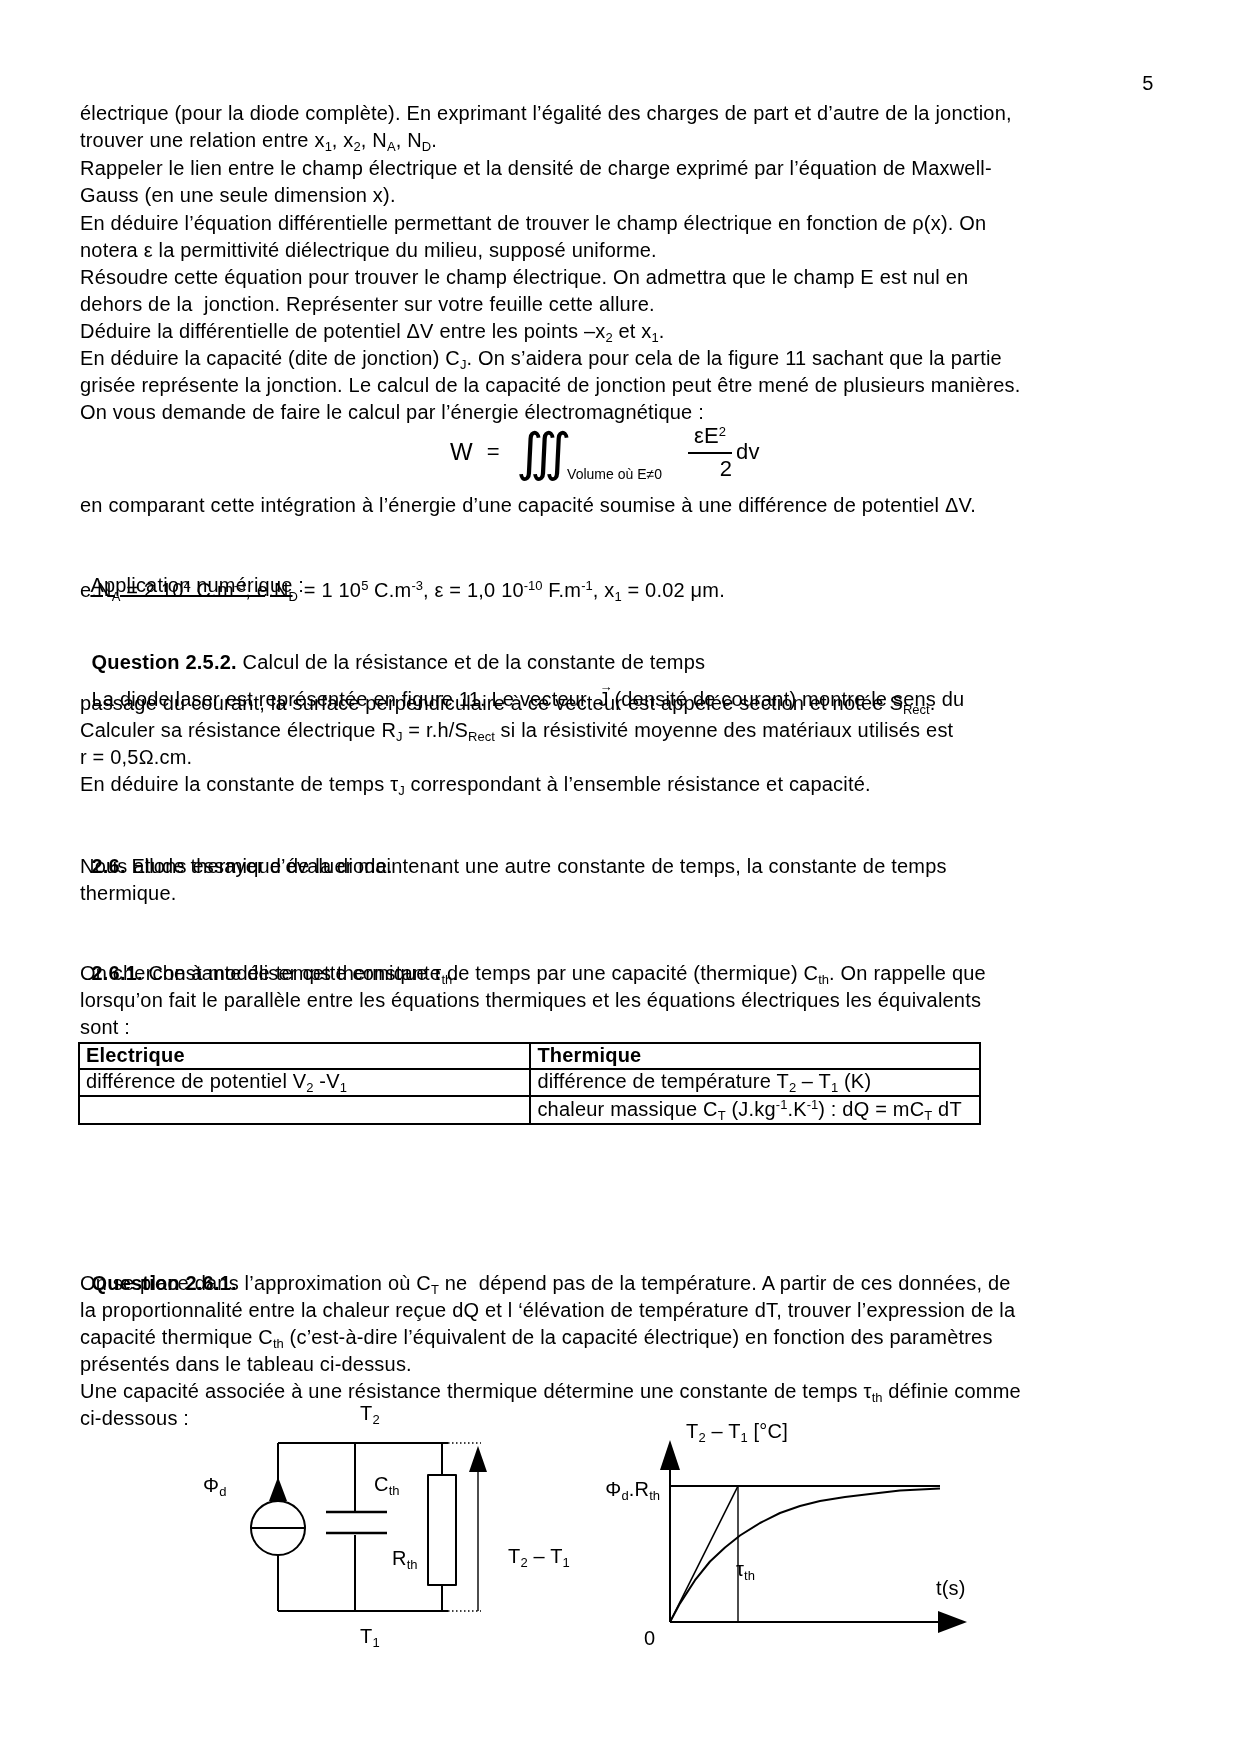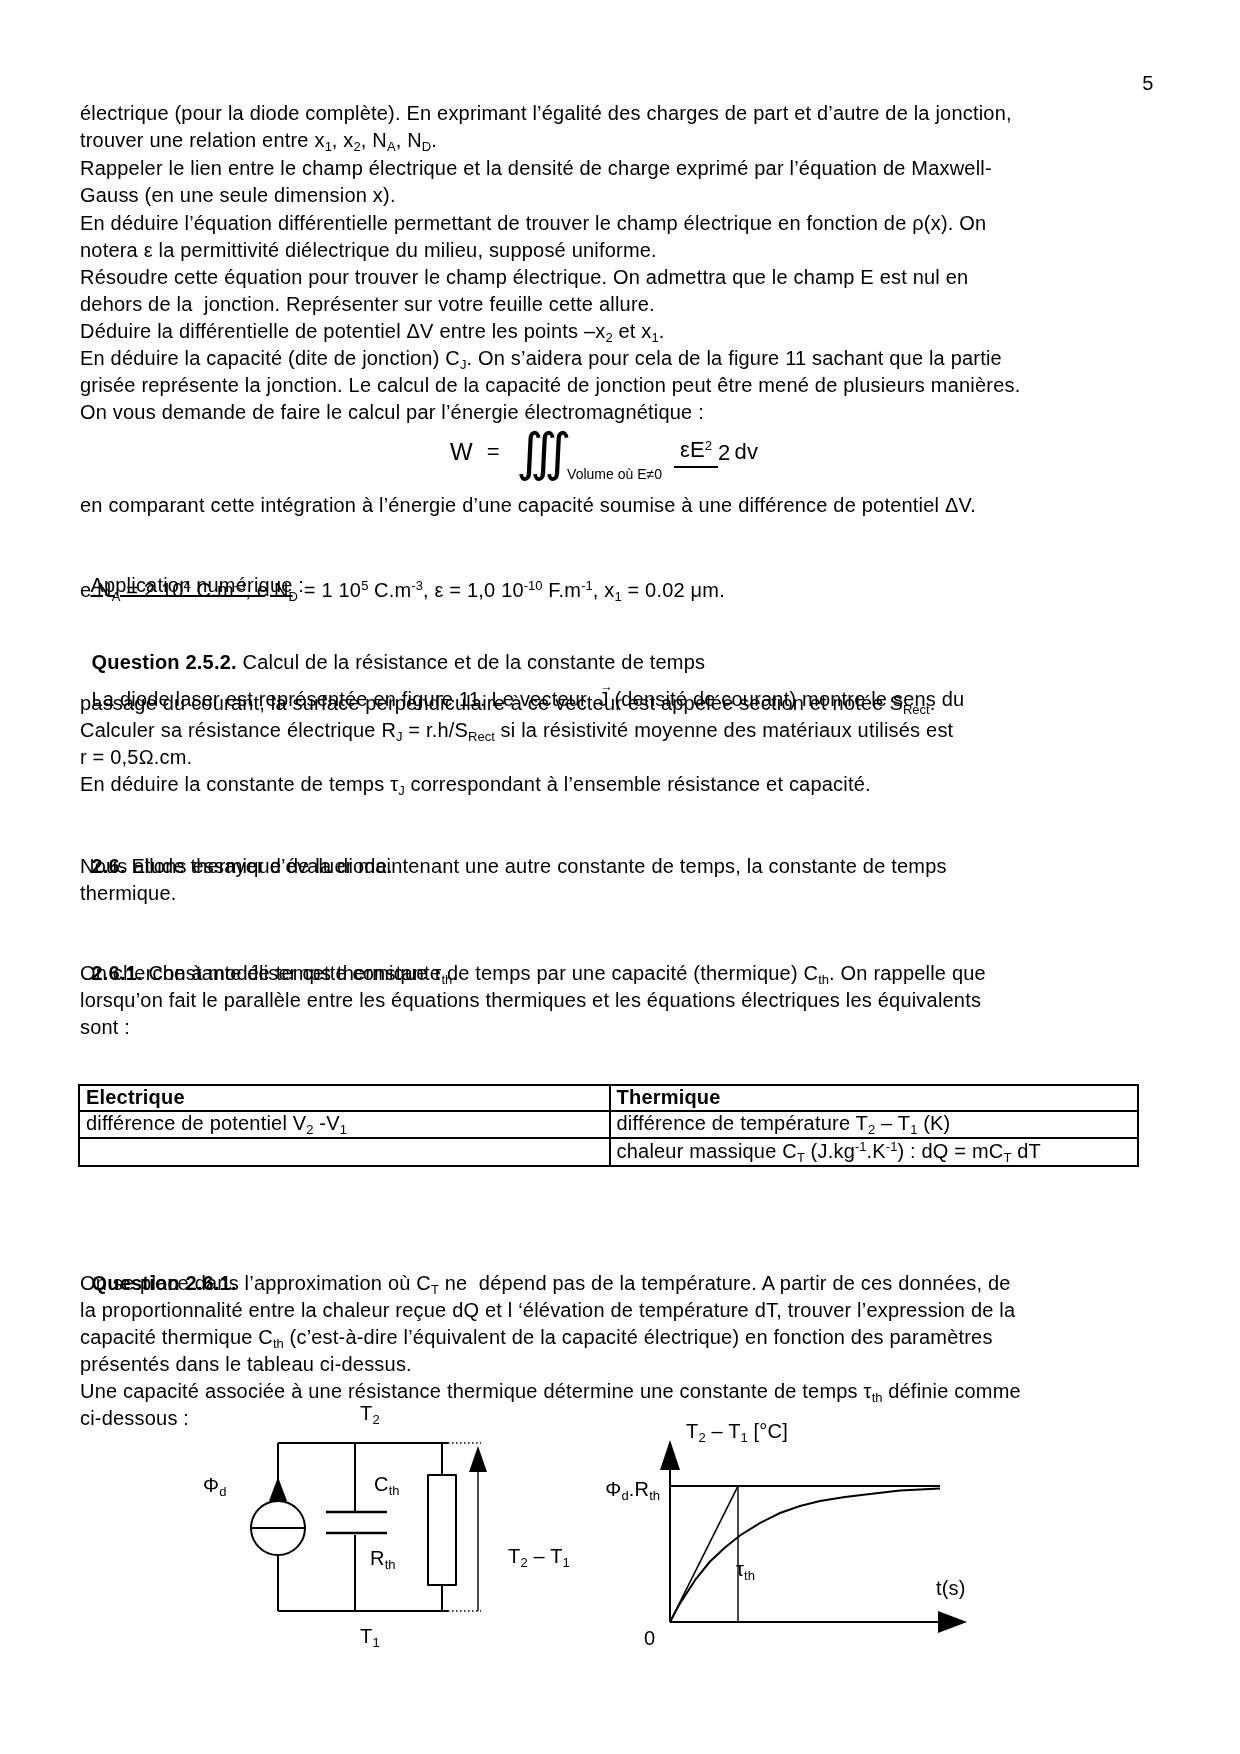--- a/index.html
+++ b/index.html
@@ -18,26 +18,26 @@
   
   .vec{position:relative;display:inline-block;}
   .vec .arr{position:absolute;top:-13px;left:1px;font-size:13px;letter-spacing:0;}
   
   .equation{position:absolute;left:450px;top:418px;display:flex;align-items:center;height:68px;}
   .eq-lhs{font-size:24px;margin-right:14px;}
   .eq-eq{font-size:22px;margin-right:16px;}
   .eq-intwrap{display:flex;align-items:center;height:68px;}
   .eq-int{font-family:"DejaVu Sans",sans-serif;font-size:52px;line-height:60px;}
   .eq-intsub{font-size:14px;align-self:flex-end;margin:0 0 4px -4px;letter-spacing:0;}
-  .frac{display:inline-flex;align-items:center;font-size:22px;margin-left:12px;}
+  .frac{display:inline-flex;flex-direction:column;align-items:flex-end;font-size:22px;margin-left:26px;}
   .frac .num{padding:0 6px 3px;border-bottom:2px solid #000;}
   .frac .den{padding-top:2px;}
   .eq-dv{font-size:22px;margin-left:4px;}
   
-  table.eqv{position:absolute;left:78px;top:1084px;width:1061px;border-collapse:collapse;table-layout:fixed;}
+  table.eqv{position:absolute;left:78px;top:1042px;width:903px;border-collapse:collapse;table-layout:fixed;}
   table.eqv th,table.eqv td{
     border:2px solid #000;height:23.5px;padding:0 6px;
     font-size:20px;text-align:left;vertical-align:middle;white-space:pre;font-weight:normal;letter-spacing:0.2px;
   }
   table.eqv th{font-weight:bold;}
   
   svg.fig{position:absolute;left:0;top:0;pointer-events:none;}
   .fig-label{position:absolute;white-space:pre;line-height:22px;}
   .alignr{text-align:right;}
 </style>
@@ -170,20 +170,20 @@
     <polygon points="278,1477 269,1501 287,1501"></polygon>
     <polygon points="478,1446 469,1472 487,1472"></polygon>
     <polygon points="670,1440 660,1470 680,1470"></polygon>
     <polygon points="967,1622 938,1611 938,1633"></polygon>
   </g>
 </svg>
 
 <div class="fig-label" style="left:360px;top:1402px">T<sub>2</sub></div>
 <div class="fig-label" style="left:203px;top:1474px">Φ<sub>d</sub></div>
 <div class="fig-label" style="left:374px;top:1473px">C<sub>th</sub></div>
-<div class="fig-label" style="left:370px;top:1547px">R<sub>th</sub></div>
+<div class="fig-label" style="left:392px;top:1547px">R<sub>th</sub></div>
 <div class="fig-label" style="left:508px;top:1545px">T<sub>2</sub> – T<sub>1</sub></div>
 <div class="fig-label" style="left:360px;top:1625px">T<sub>1</sub></div>
 <div class="fig-label" style="left:686px;top:1420px">T<sub>2</sub> – T<sub>1</sub> [°C]</div>
 <div class="fig-label alignr" style="left:548px;top:1478px;width:112px">Φ<sub>d</sub>.R<sub>th</sub></div>
 <div class="fig-label" style="left:936px;top:1577px">t(s)</div>
 <div class="fig-label" style="left:644px;top:1627px">0</div>
 <div class="fig-label" style="left:736px;top:1558px">τ<sub>th</sub></div>
 
 </body></html>

